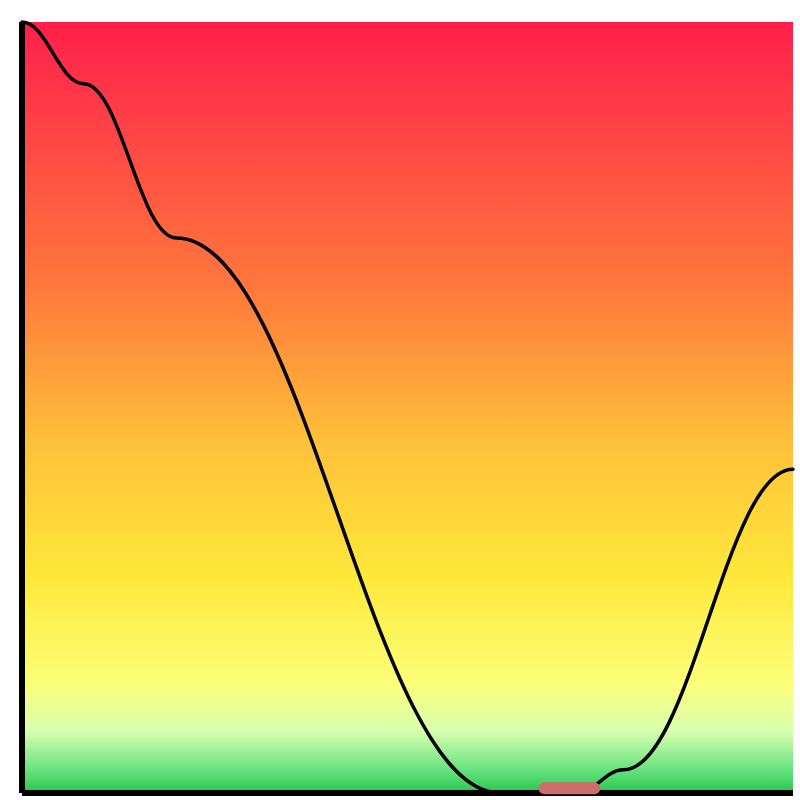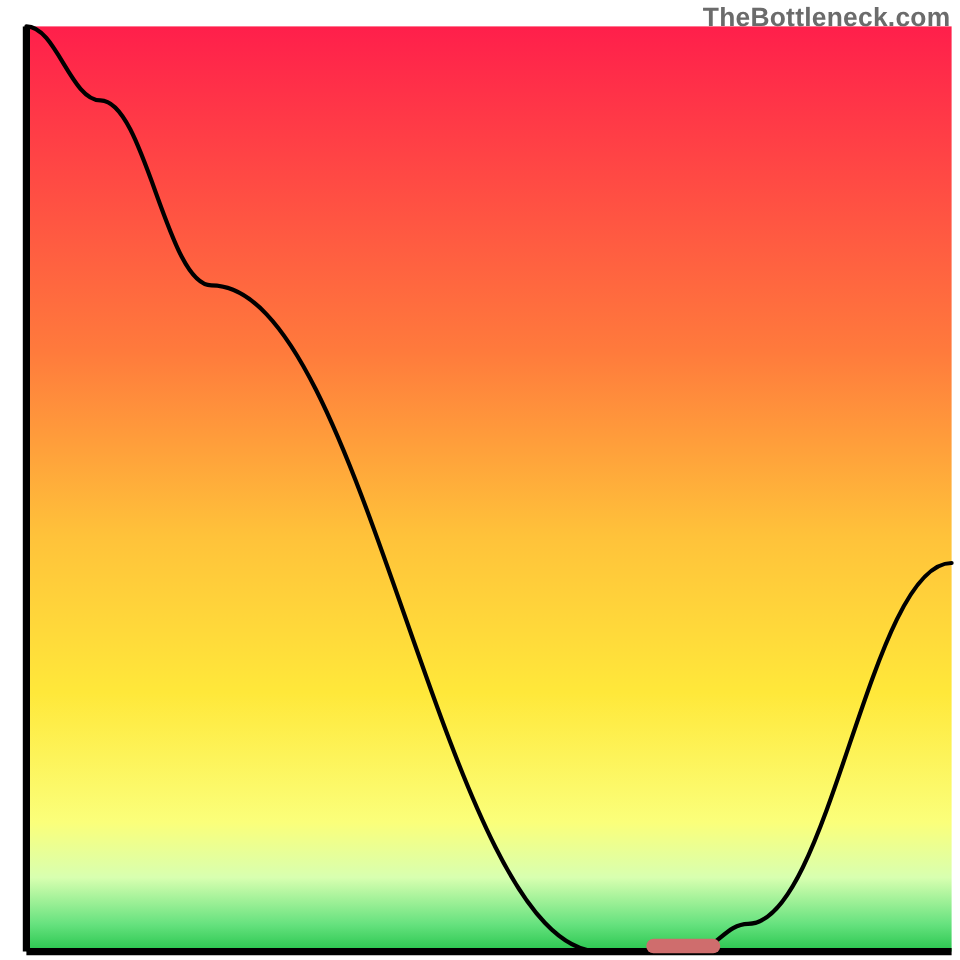--- a/index.html
+++ b/index.html
@@ -27,21 +27,20 @@
     user-select: none;
   }
   svg {
     display: block;
   }
 </style>
 </head>
 <body>
 
 <div class="stage">
-  <div class="watermark">TheBottleneck.com</div>
 
   <svg id="chart-svg" width="800" height="800" viewBox="0 0 800 800">
     <defs>
       <linearGradient id="bg-grad" x1="0" y1="0" x2="0" y2="1">
           <stop offset="0%" stop-color="#ff1f4b"></stop>
           <stop offset="35%" stop-color="#ff7a3c"></stop>
           <stop offset="55%" stop-color="#ffc23a"></stop>
           <stop offset="72%" stop-color="#ffe83a"></stop>
           <stop offset="86%" stop-color="#fbff7a"></stop>
           <stop offset="92%" stop-color="#d8ffb0"></stop>

